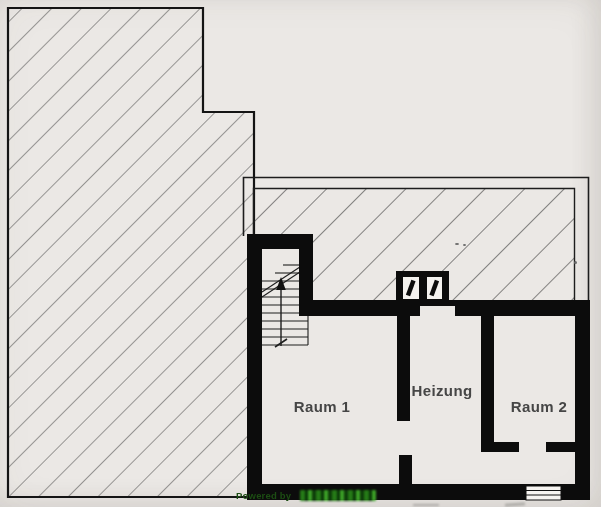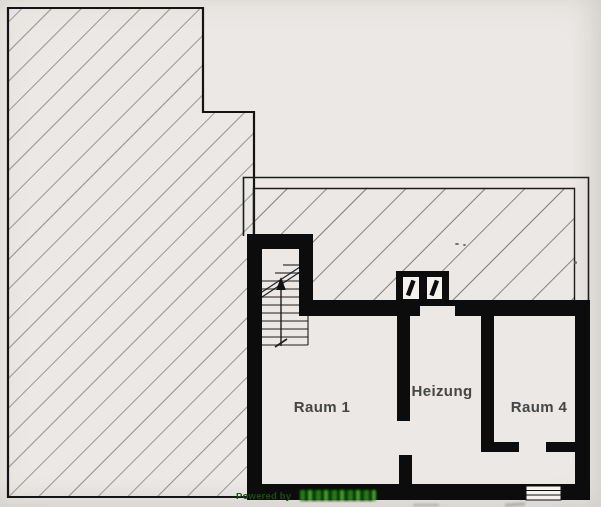--- a/index.html
+++ b/index.html
@@ -109,21 +109,21 @@
 
     <g>
       <rect x="526" y="486" width="35" height="14" fill="#f6f4f1" stroke="#111" stroke-width="1"></rect>
       <line x1="526" y1="490.5" x2="561" y2="490.5" stroke="#111" stroke-width="1"></line>
       <line x1="526" y1="495" x2="561" y2="495" stroke="#111" stroke-width="1"></line>
     </g>
   </svg>
 
   <div class="room-label" style="left:322px;top:406px">Raum 1</div>
   <div class="room-label" style="left:442px;top:390px">Heizung</div>
-  <div class="room-label" style="left:539px;top:406px">Raum 4</div>
+  <div class="room-label" style="left:539px;top:406px">Raum 2</div>
 
   <div class="watermark">
     <span class="pb">Powered by</span>
     <span class="logo"></span>
   </div>
 
   <div class="speck" style="left:455px;top:243px;width:4px;height:2px"></div>
   <div class="speck" style="left:463px;top:244px;width:3px;height:2px"></div>
   <div class="speck" style="left:574px;top:261px;width:3px;height:3px"></div>
   <div class="smudge" style="left:413px;top:504px;width:26px;height:2px"></div>

